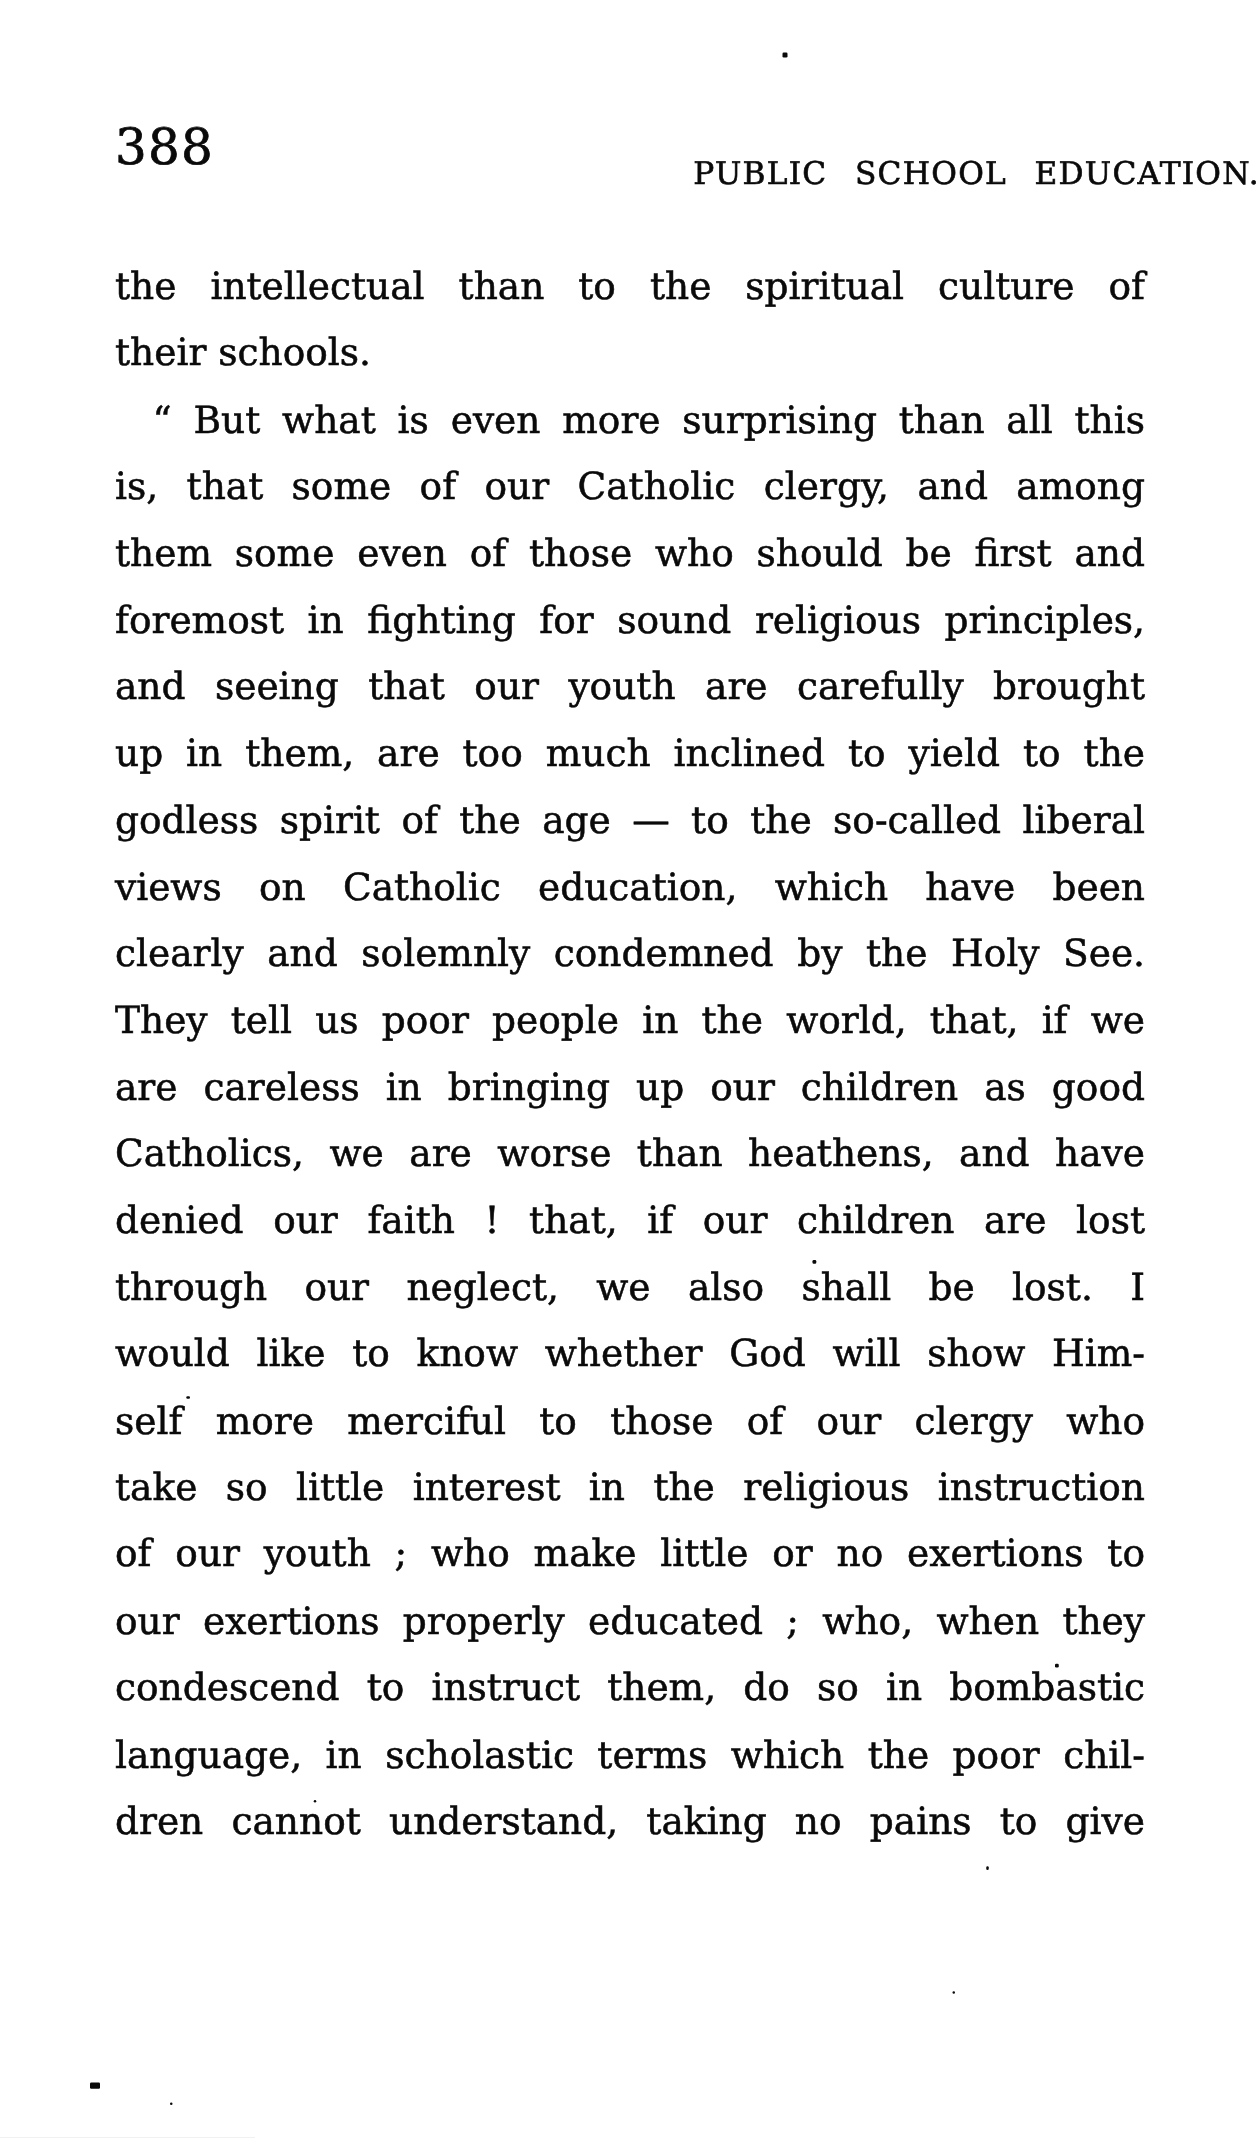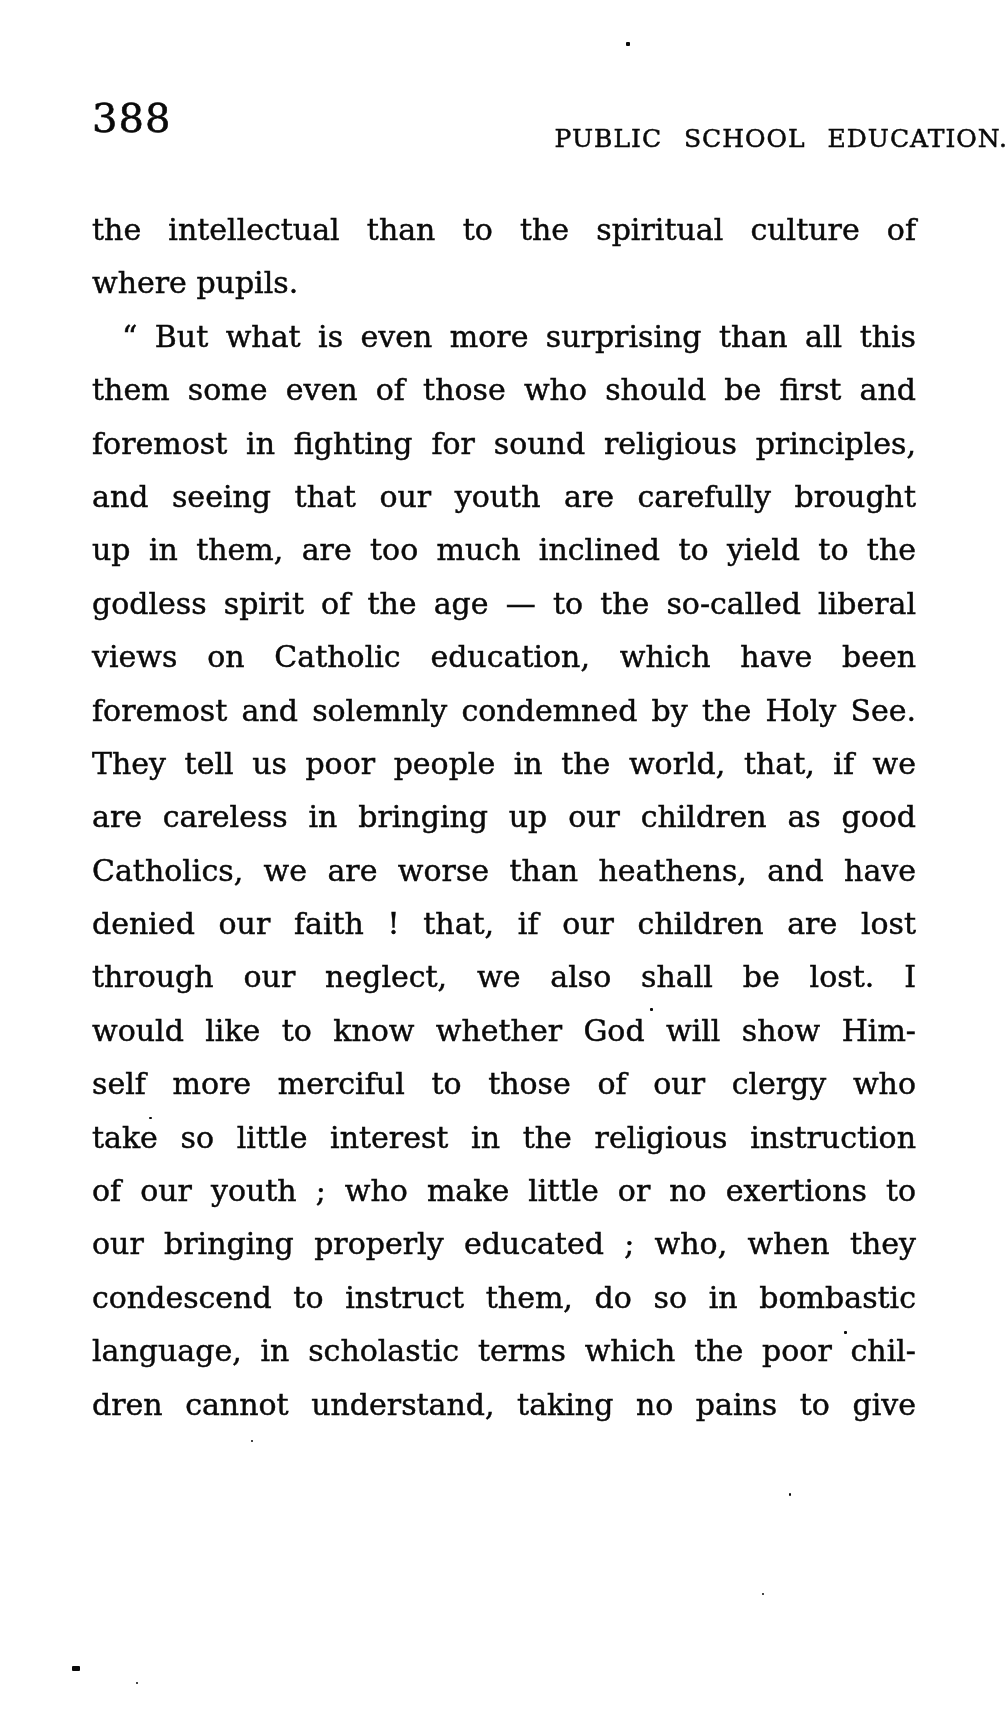--- a/index.html
+++ b/index.html
@@ -82,39 +82,40 @@
 
 <div class="page">
 
   <header>
     <div class="page-number">388</div>
     <div class="running-title">PUBLIC SCHOOL EDUCATION.</div>
   </header>
 
   <main class="body-text">
     <div class="line">the intellectual than to the spiritual culture of</div>
-    <div class="line para-end">where pupils.</div>
+    <div class="line para-end">their schools.</div>
     <div class="line para-start">“ But what is even more surprising than all this</div>
+    <div class="line">is, that some of our Catholic clergy, and among</div>
     <div class="line">them some even of those who should be first and</div>
     <div class="line">foremost in fighting for sound religious principles,</div>
     <div class="line">and seeing that our youth are carefully brought</div>
     <div class="line">up in them, are too much inclined to yield to the</div>
     <div class="line">godless spirit of the age — to the so-called liberal</div>
     <div class="line">views on Catholic education, which have been</div>
-    <div class="line">foremost and solemnly condemned by the Holy See.</div>
+    <div class="line">clearly and solemnly condemned by the Holy See.</div>
     <div class="line">They tell us poor people in the world, that, if we</div>
     <div class="line">are careless in bringing up our children as good</div>
     <div class="line">Catholics, we are worse than heathens, and have</div>
     <div class="line">denied our faith ! that, if our children are lost</div>
     <div class="line">through our neglect, we also shall be lost.  I</div>
     <div class="line">would like to know whether God will show Him-</div>
     <div class="line">self more merciful to those of our clergy who</div>
     <div class="line">take so little interest in the religious instruction</div>
     <div class="line">of our youth ; who make little or no exertions to</div>
-    <div class="line">our bringing properly educated ; who, when they</div>
+    <div class="line">our exertions properly educated ; who, when they</div>
     <div class="line">condescend to instruct them, do so in bombastic</div>
     <div class="line">language, in scholastic terms which the poor chil-</div>
     <div class="line">dren cannot understand, taking no pains to give</div>
   </main>
 
   <div class="speck top-dot"></div>
   <div class="speck shall-dot"></div>
   <div class="speck self-dot"></div>
   <div class="speck have-mark"></div>
   <div class="speck scholastic-dot"></div>

